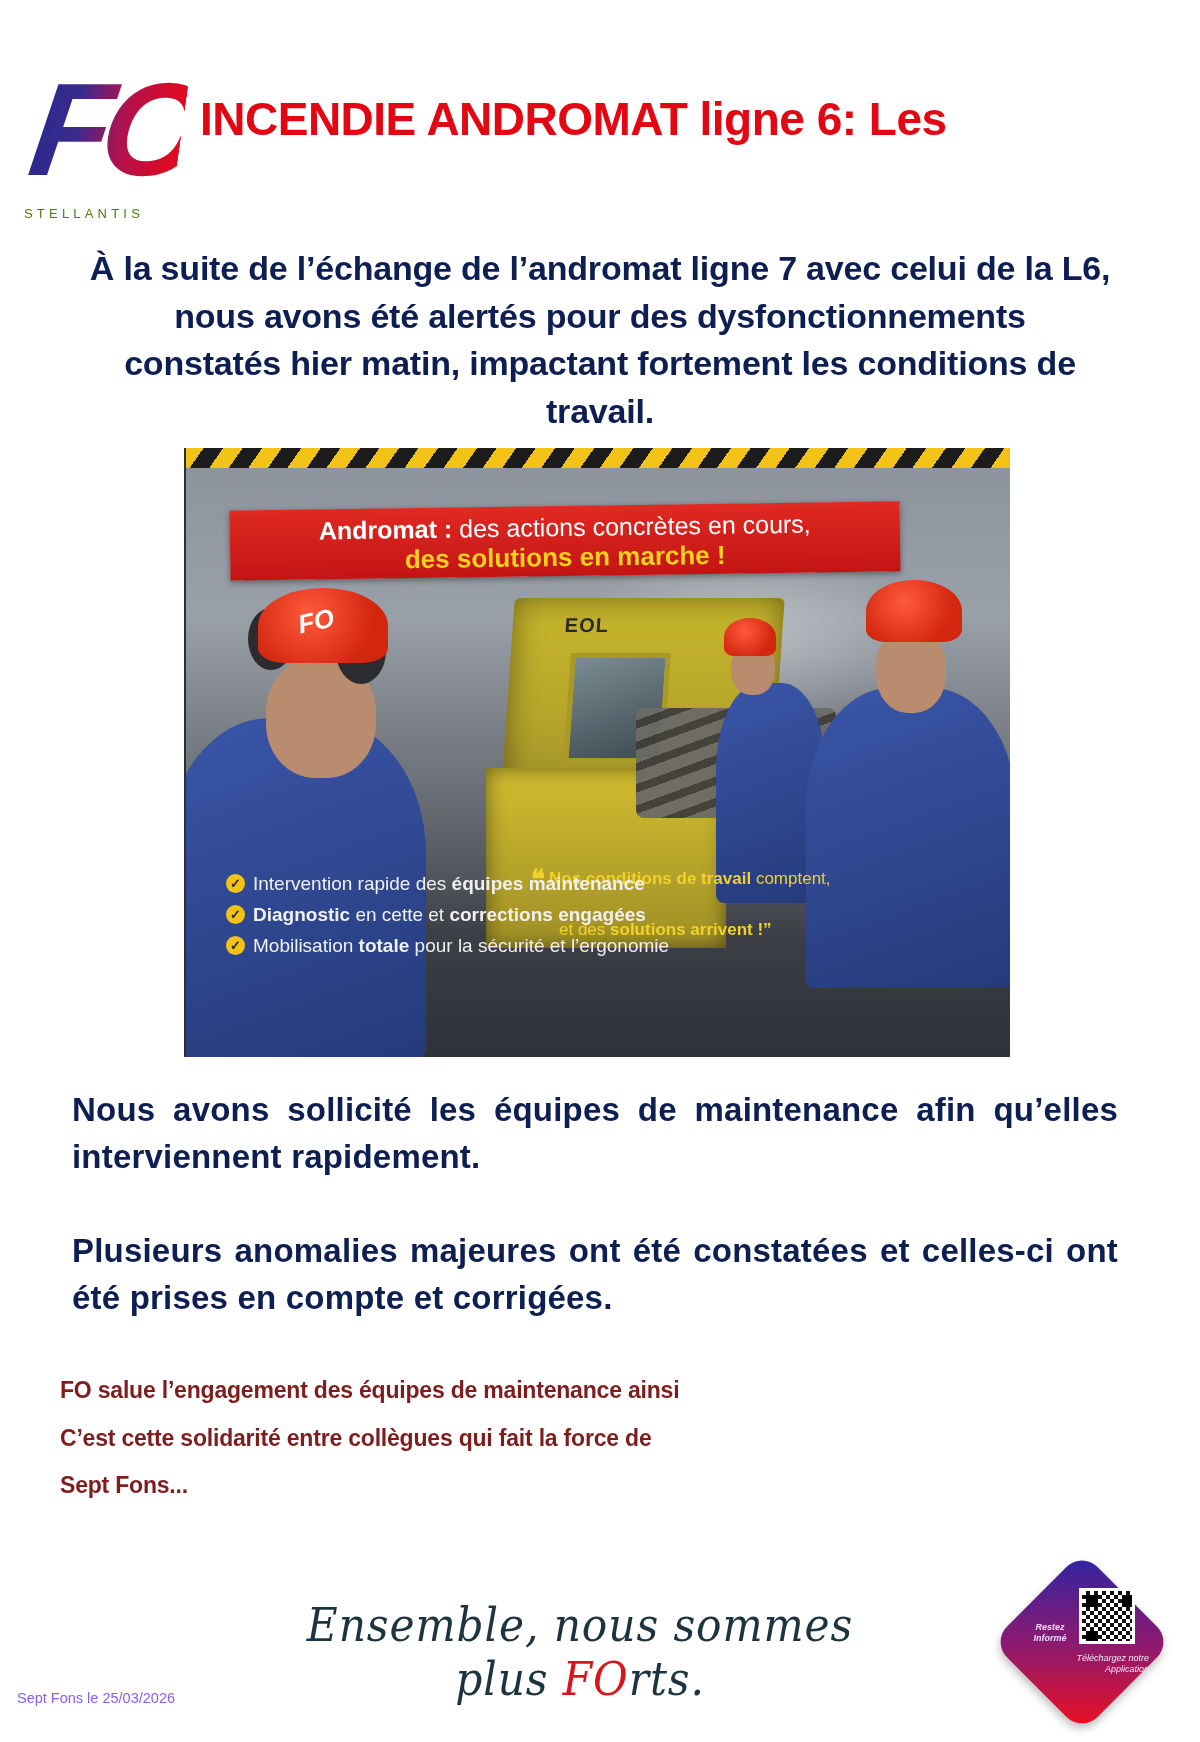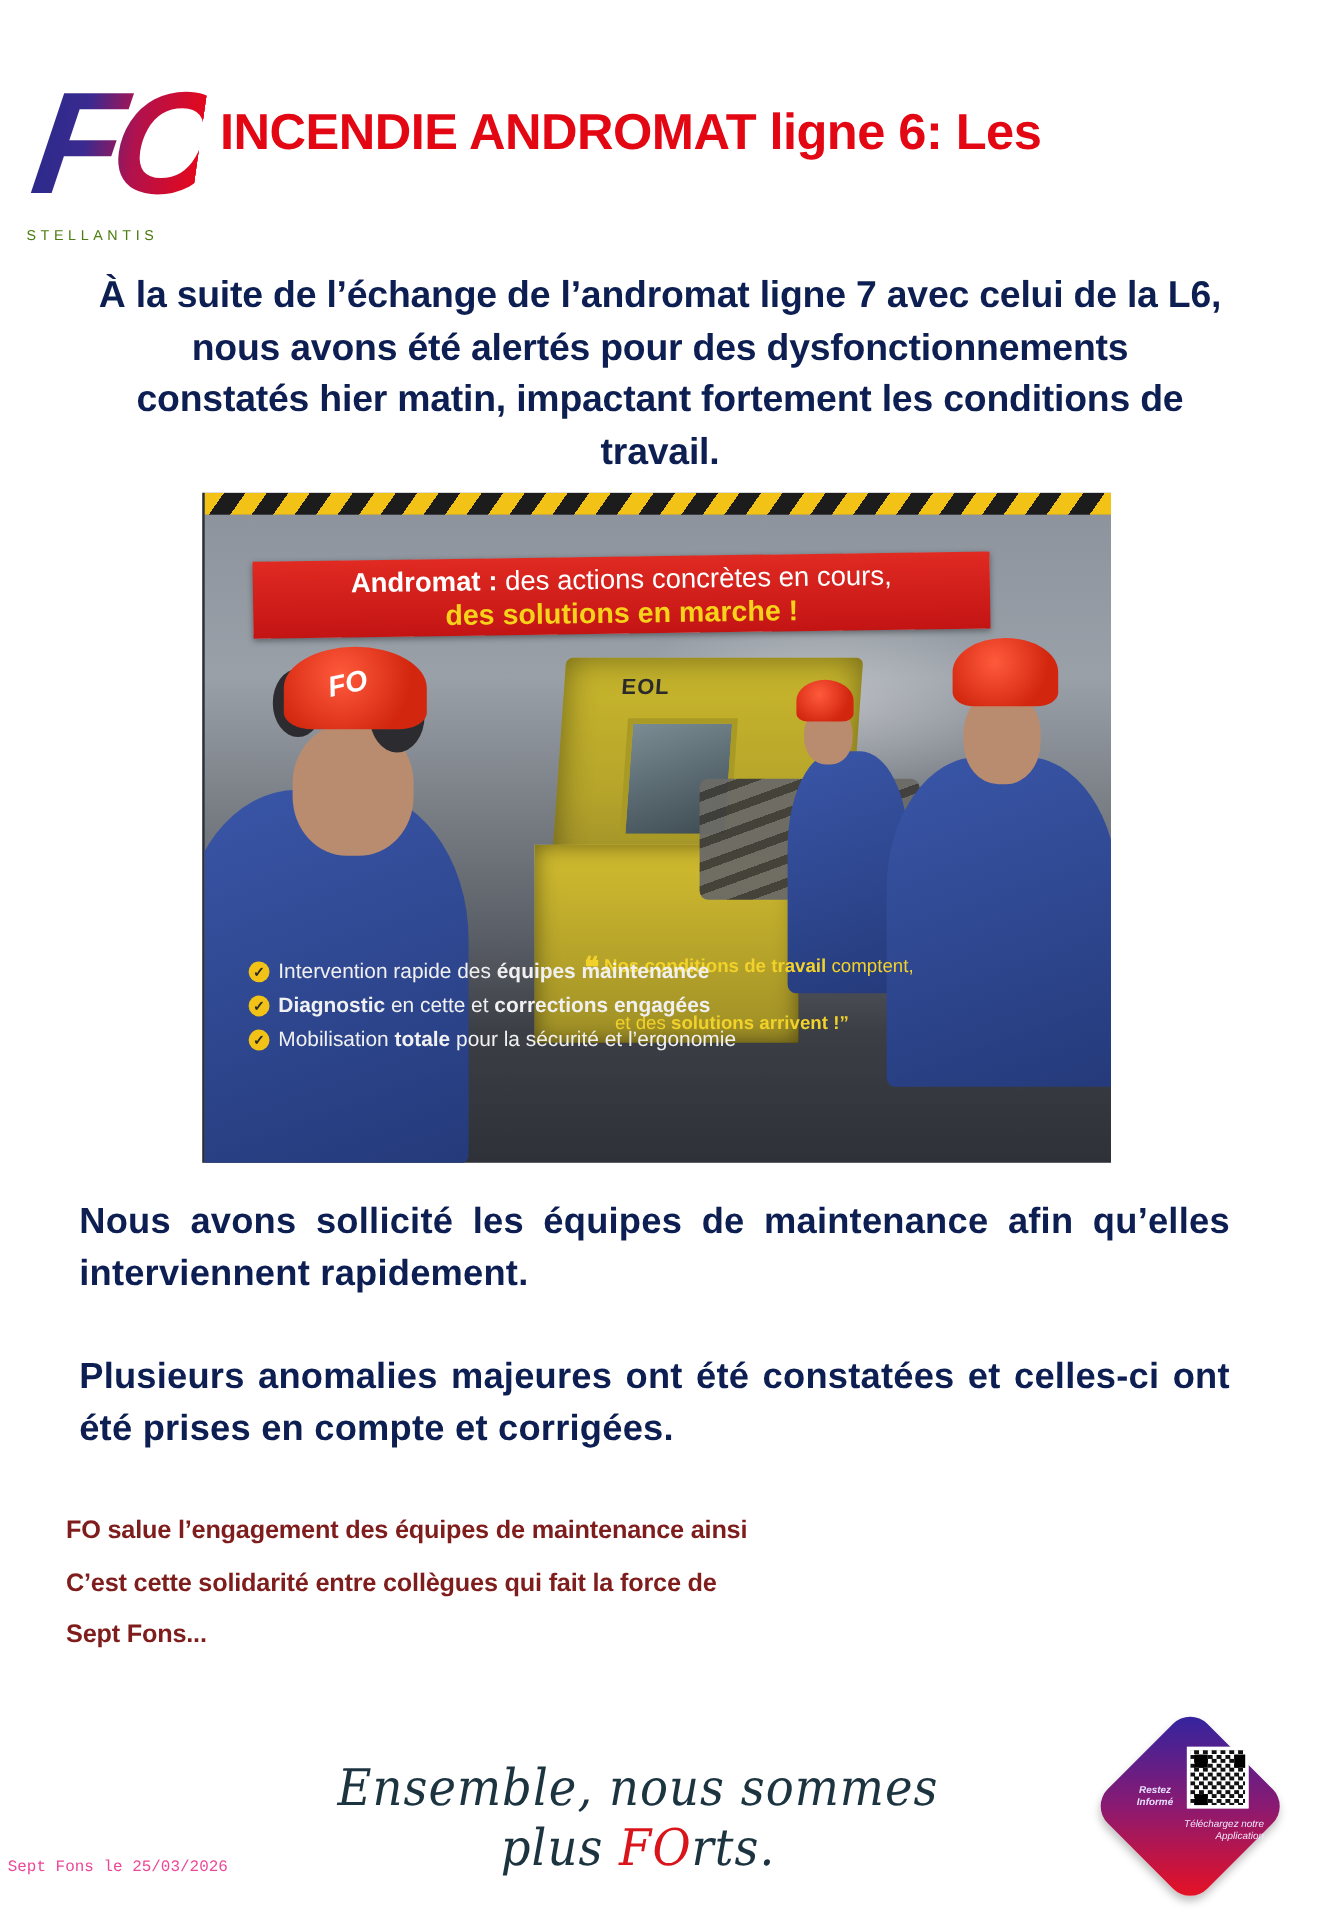--- a/index.html
+++ b/index.html
@@ -140,22 +140,22 @@
 
     
     .slogan {
       position: absolute; left: 255px; top: 1598px; width: 650px; text-align: center;
       font-family: "DejaVu Serif", serif; font-style: italic; font-size: 46px;
       color: #1c3340; letter-spacing: 1px; transform: scaleX(0.92);
     }
     .slogan .fo { color: #d9141a; }
 
     .date {
-      position: absolute; left: 7px; top: 1690px;
-      font-family: Liberation Mono, monospace; font-size: 14.5px; color: #ec4899;
+      position: absolute; left: 17px; top: 1690px;
+      font-family: Liberation Sans, sans-serif; font-size: 14.5px; color: #8b5cf6;
     }
 
     
     .app-badge {
       position: absolute; left: 1018px; top: 1578px; width: 128px; height: 128px;
       border-radius: 22px; transform: rotate(45deg) ;
       background: linear-gradient(135deg, #2b25a3 0%, #8a1a72 50%, #f0101c 100%);
       box-shadow: 3px 4px 8px rgba(0,0,0,0.25);
     }
     .badge-content {

